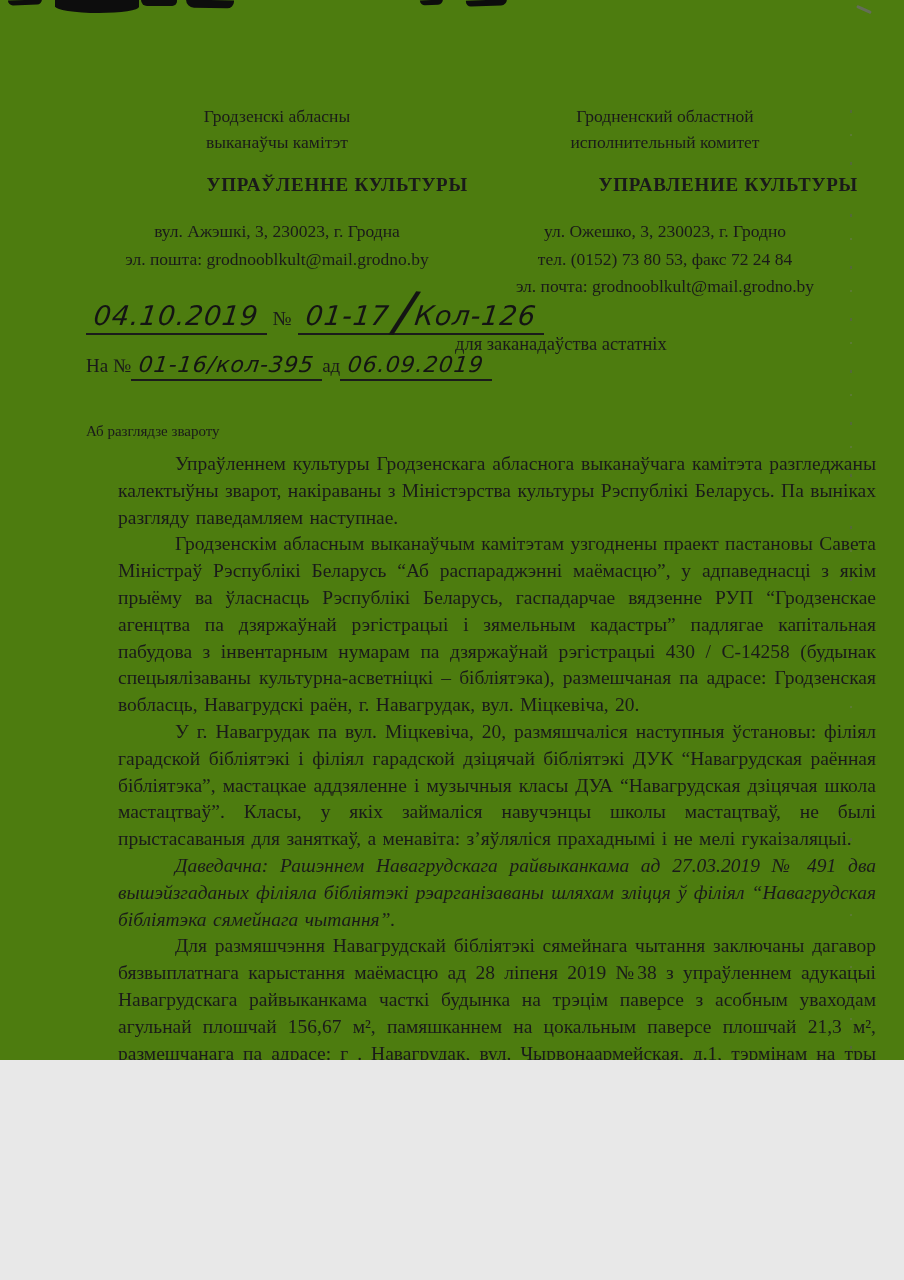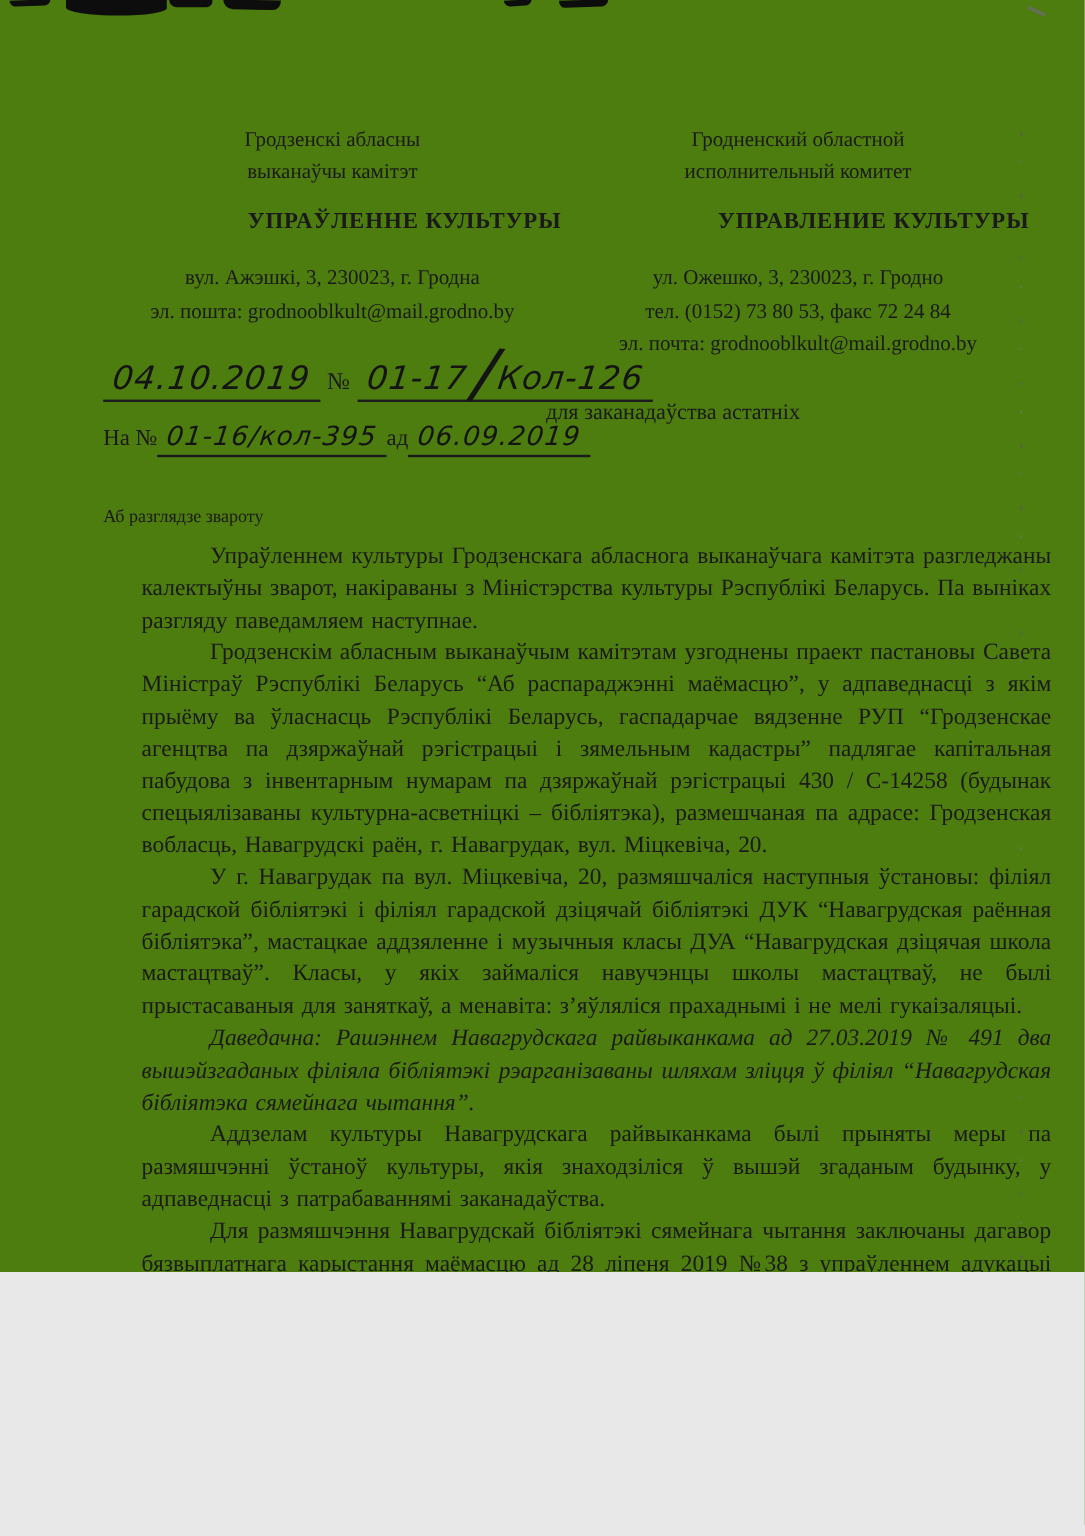--- a/index.html
+++ b/index.html
@@ -98,17 +98,16 @@
 
   <div class="ref-note">для заканадаўства астатніх</div>
 
   <div class="subject">Аб разглядзе звароту</div>
 
   <div class="body-block">
     <p>Упраўленнем культуры Гродзенскага абласнога выканаўчага камітэта разгледжаны калектыўны зварот, накіраваны з Міністэрства культуры Рэспублікі Беларусь. Па выніках разгляду паведамляем наступнае.</p>
     <p>Гродзенскім абласным выканаўчым камітэтам узгоднены праект пастановы Савета Міністраў Рэспублікі Беларусь “Аб распараджэнні маёмасцю”, у адпаведнасці з якім прыёму ва ўласнасць Рэспублікі Беларусь, гаспадарчае вядзенне РУП “Гродзенскае агенцтва па дзяржаўнай рэгістрацыі і зямельным кадастры” падлягае капітальная пабудова з інвентарным нумарам па дзяржаўнай рэгістрацыі 430 / С-14258 (будынак спецыялізаваны культурна-асветніцкі – бібліятэка), размешчаная па адрасе: Гродзенская вобласць, Навагрудскі раён, г. Навагрудак, вул. Міцкевіча, 20.</p>
     <p>У г. Навагрудак па вул. Міцкевіча, 20, размяшчаліся наступныя ўстановы: філіял гарадской бібліятэкі і філіял гарадской дзіцячай бібліятэкі ДУК “Навагрудская раённая бібліятэка”, мастацкае аддзяленне і музычныя класы ДУА “Навагрудская дзіцячая школа мастацтваў”. Класы, у якіх займаліся навучэнцы школы мастацтваў, не былі прыстасаваныя для заняткаў, а менавіта: з’яўляліся прахаднымі і не мелі гукаізаляцыі.</p>
     <p class="ref-italic">Даведачна: Рашэннем Навагрудскага райвыканкама ад 27.03.2019 № 491 два вышэйзгаданых філіяла бібліятэкі рэарганізаваны шляхам зліцця ў філіял “Навагрудская бібліятэка сямейнага чытання”.</p>
-    <p>Аддзелам культуры Навагрудскага райвыканкама былі прыняты меры па размяшчэнні ўстаноў культуры, якія знаходзіліся ў вышэй згаданым будынку, у адпаведнасці з патрабаваннямі заканадаўства.</p>
     <p>Для размяшчэння Навагрудскай бібліятэкі сямейнага чытання заключаны дагавор бязвыплатнага карыстання маёмасцю ад 28 ліпеня 2019 №38 з упраўленнем адукацыі Навагрудскага райвыканкама часткі будынка на трэцім паверсе з асобным уваходам агульнай плошчай 156,67 м², памяшканнем на цокальным паверсе плошчай 21,3 м², размешчанага па адрасе: г . Навагрудак, вул. Чырвонаармейская, д.1, тэрмінам на тры гады.</p>
   </div>
 
 </div>
 
 </body></html>

